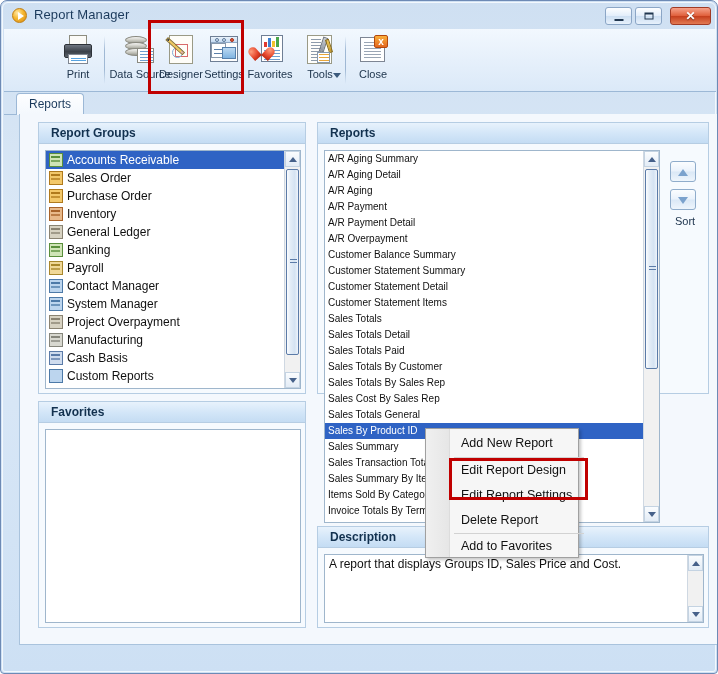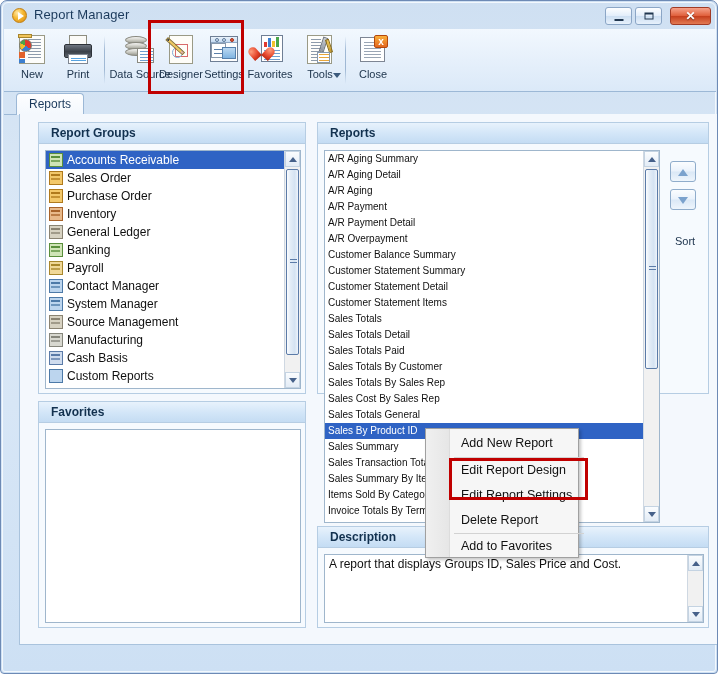--- a/index.html
+++ b/index.html
@@ -585,21 +585,20 @@
     border-left: 5px solid transparent;
     border-right: 5px solid transparent;
   }
   .sortbtn.up::after    { top: 7px; border-bottom: 7px solid #7ba2cd; }
   .sortbtn.down::after  { top: 7px; border-top: 7px solid #7ba2cd; }
   #sort-label {
     position: absolute;
     font-size: 11px;
     color: #20364f;
     white-space: nowrap;
-    margin-top: 20px;
   }
 
   
   #desc-text {
     position: absolute;
     left: 4px; top: 2px;
     font-size: 12px;
     color: #101010;
     white-space: nowrap;
   }
@@ -659,31 +658,20 @@
     <div class="winbtn" id="btn-max">
       <span class="winbtn-glyph"></span>
     </div>
     <div class="winbtn" id="btn-close">
       <span class="winbtn-glyph">✕</span>
     </div>
   </div>
 
   <div id="toolbar">
 
-    <div class="tb-item" style="left:6px; width:44px;">
-      <div class="tb-ico">
-        <span class="ic-doc"></span>
-        <span class="ic-tab-top"></span>
-        <span class="ic-doc-lines"></span>
-        <span class="ic-pie"></span>
-        <span class="ic-sq"></span>
-        <span class="ic-sq ic-sq2"></span>
-      </div>
-      <div class="tb-label">New</div>
-    </div>
 
     <div class="tb-item" style="left:52px; width:44px;">
       <div class="tb-ico">
         <span class="ic-printer-paper"></span>
         <span class="ic-printer-body"></span>
         <span class="ic-printer-out"></span>
       </div>
       <div class="tb-label">Print</div>
     </div>
 
@@ -847,21 +835,21 @@
                 <span style="position:absolute;left:2px;top:7px;width:9px;height:2px;background:#4d7aa8;opacity:.7;"></span>
               </span>
               <span class="rlabel">System Manager</span>
             </div>
             <div class="lrow">
               <span class="rico">
                 <span class="gi gi-tile" style="background:#d7d2c2; border-color:#8a8372;"></span>
                 <span style="position:absolute;left:2px;top:3px;width:9px;height:2px;background:#8a8372;"></span>
                 <span style="position:absolute;left:2px;top:7px;width:9px;height:2px;background:#8a8372;opacity:.7;"></span>
               </span>
-              <span class="rlabel">Source Management</span>
+              <span class="rlabel">Project Overpayment</span>
             </div>
             <div class="lrow">
               <span class="rico">
                 <span class="gi gi-tile" style="background:#d8d8d0; border-color:#86867c;"></span>
                 <span style="position:absolute;left:2px;top:3px;width:9px;height:2px;background:#86867c;"></span>
                 <span style="position:absolute;left:2px;top:7px;width:9px;height:2px;background:#86867c;opacity:.7;"></span>
               </span>
               <span class="rlabel">Manufacturing</span>
             </div>
             <div class="lrow">

